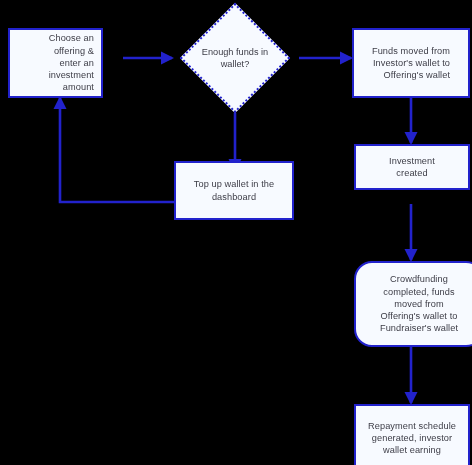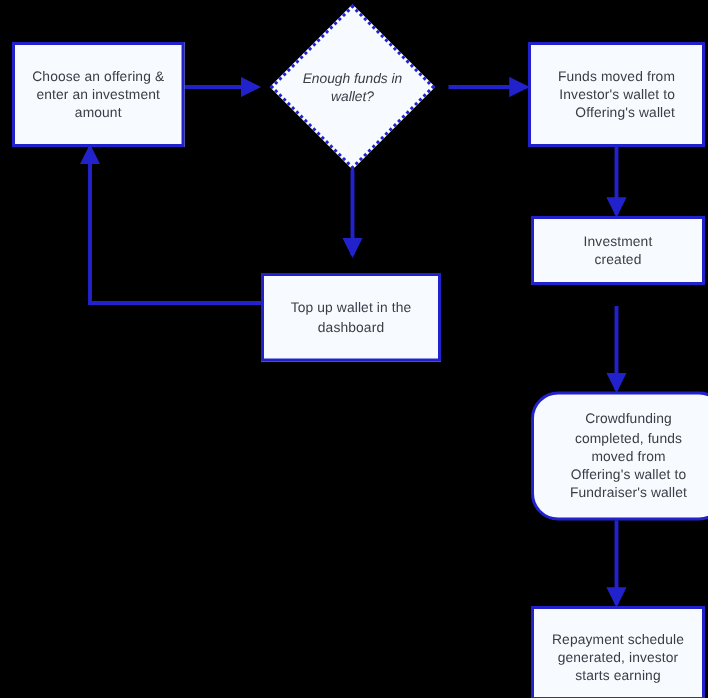--- a/index.html
+++ b/index.html
@@ -107,55 +107,55 @@
 
     <g>
       <line x1="411" y1="204" x2="411" y2="260" stroke="#2222cc" stroke-width="2.6" marker-end="url(#arrow)"></line>
     </g>
 
     <g>
       <line x1="411" y1="347" x2="411" y2="403" stroke="#2222cc" stroke-width="2.6" marker-end="url(#arrow)"></line>
     </g>
   </svg>
 
-  <div class="node" style="left:8px; top:28px; width:115px; height:70px;">
+  <div class="node" style="left:8px; top:28px; width:95px; height:70px;text-align:right;">
     <span class="label">Choose an offering &amp;
 enter an investment
 amount</span>
   </div>
 
-  <div class="diamond-wrap" style="left:196px; top:19px; width:78px; height:78px;font-style:italic;">
+  <div class="diamond-wrap" style="left:196px; top:19px; width:78px; height:78px;">
     <div class="diamond-shape"></div>
     <div class="diamond-label" style="left:-36px; top:-6px; width:150px; height:90px;">Enough funds in
 wallet?</div>
   </div>
 
   <div class="node" style="left:352px; top:28px; width:118px; height:70px;text-align:right;">
     <span class="label">Funds moved from
 Investor's wallet to
 Offering's wallet</span>
   </div>
 
   <div class="node" style="left:354px; top:144px; width:116px; height:46px;">
     <span class="label">Investment
 created</span>
   </div>
 
-  <div class="node" style="left:174px; top:182px; width:120px; height:59px;">
+  <div class="node" style="left:174px; top:161px; width:120px; height:59px;">
     <span class="label">Top up wallet in the
 dashboard</span>
   </div>
 
   <div class="node" style="left:354px; top:261px; width:130px; height:86px;border-radius:18px;">
     <span class="label">Crowdfunding
 completed, funds
 moved from
 Offering's wallet to
 Fundraiser's wallet</span>
   </div>
 
   <div class="node" style="left:354px; top:404px; width:116px; height:68px;">
     <span class="label">Repayment schedule
 generated, investor
-starts earning</span>
+wallet earning</span>
   </div>
 
 </div>
 
 </body></html>

